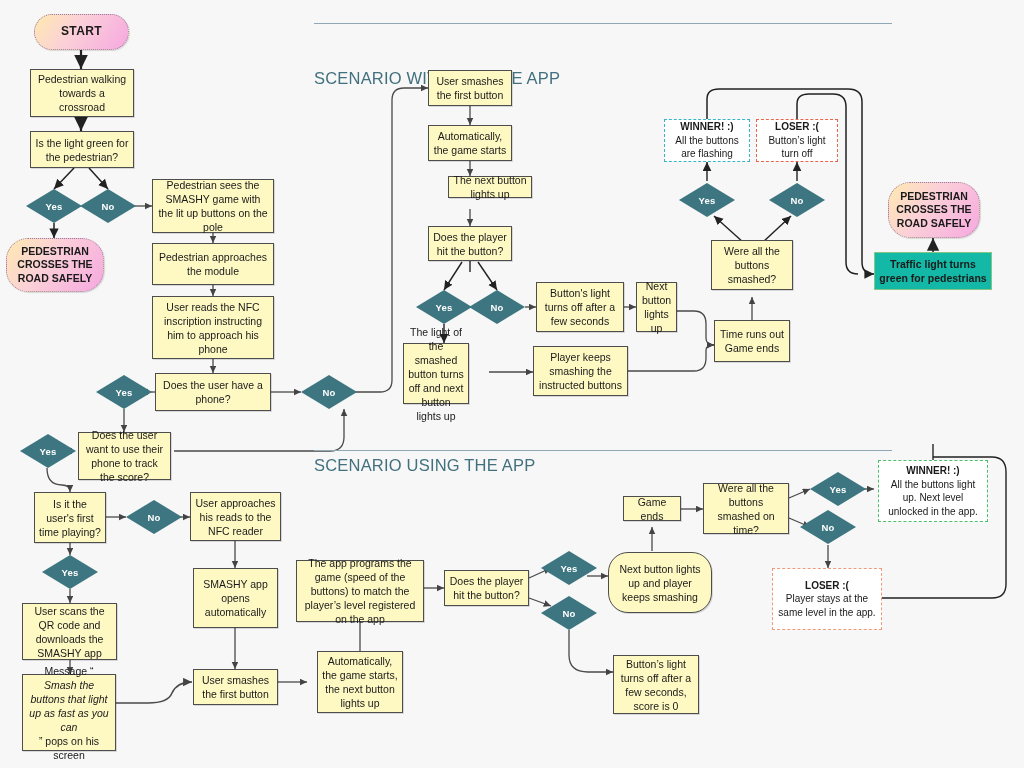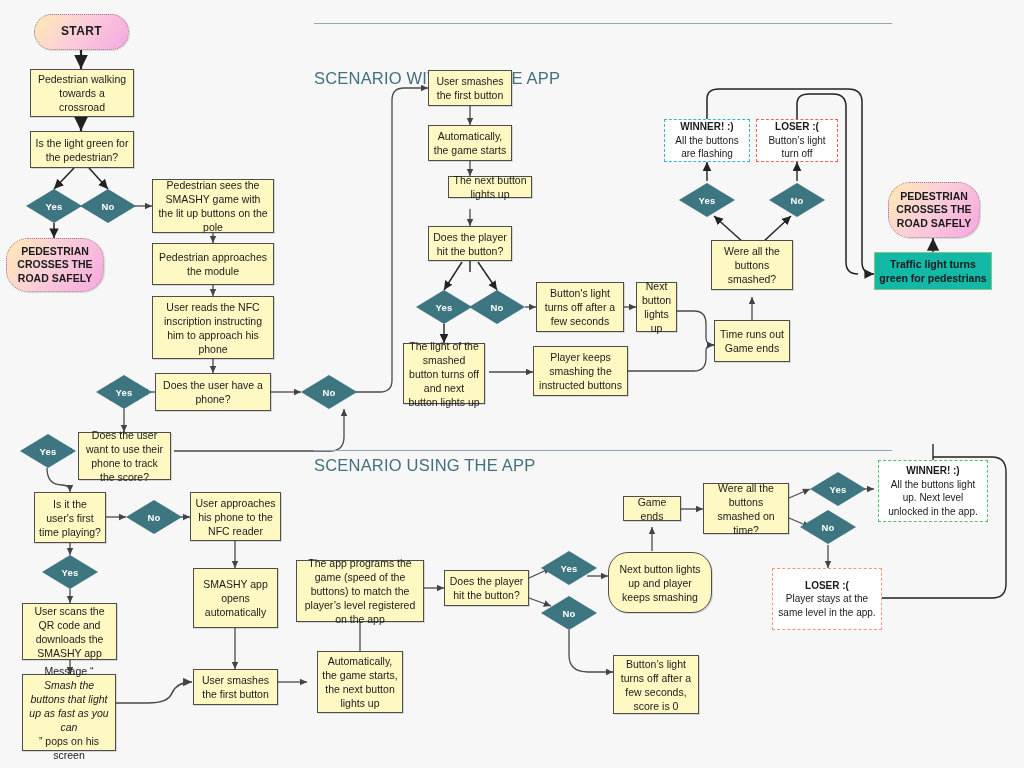--- a/index.html
+++ b/index.html
@@ -220,21 +220,21 @@
   </div>
 
   <div class="node proc" style="left:428px;top:70px;width:84px;height:36px;">User smashes the first button</div>
   <div class="node proc" style="left:428px;top:125px;width:84px;height:36px;">Automatically, the game starts</div>
   <div class="node proc" style="left:412px;top:176px;width:84px;height:22px;margin-left:36px;">The next button lights up</div>
   <div class="node proc" style="left:428px;top:226px;width:84px;height:35px;">Does the player hit the button?</div>
 
   <div class="node diamond" style="left:416px;top:290px;">Yes</div>
   <div class="node diamond" style="left:469px;top:290px;">No</div>
 
-  <div class="node proc" style="left:403px;top:343px;width:82px;height:61px;">The light of the smashed button turns off and next button lights up</div>
+  <div class="node proc" style="left:403px;top:343px;width:66px;height:61px;">The light of the smashed button turns off and next button lights up</div>
   <div class="node proc" style="left:536px;top:282px;width:88px;height:50px;">Button's light turns off after a few seconds</div>
   <div class="node proc" style="left:636px;top:282px;width:41px;height:50px;">Next button lights up</div>
   <div class="node proc" style="left:533px;top:346px;width:95px;height:50px;">Player keeps smashing the instructed buttons</div>
 
   <div class="node proc" style="left:714px;top:320px;width:76px;height:42px;">Time runs out Game ends</div>
   <div class="node proc" style="left:711px;top:240px;width:82px;height:50px;">Were all the buttons smashed?</div>
 
   <div class="node diamond" style="left:679px;top:183px;">Yes</div>
   <div class="node diamond" style="left:769px;top:183px;">No</div>
 
@@ -243,21 +243,21 @@
     <span>All the buttons are flashing</span>
   </div>
   <div class="node loser red" style="left:756px;top:119px;width:82px;height:43px;flex-direction:column;">
     <span class="hdlbl">LOSER  :(</span>
     <span>Button’s light turn off</span>
   </div>
 
   <div class="node greenbox" style="left:874px;top:252px;width:118px;height:38px;">Traffic light turns green for pedestrians</div>
   <div class="node terminal" style="left:888px;top:182px;width:92px;height:56px;">PEDESTRIAN CROSSES THE ROAD SAFELY</div>
 
-  <div class="node proc" style="left:190px;top:492px;width:91px;height:49px;">User approaches his phone to the NFC reader</div>
+  <div class="node proc" style="left:190px;top:492px;width:91px;height:49px;">User approaches his reads to the NFC reader</div>
   <div class="node proc" style="left:193px;top:568px;width:85px;height:60px;">SMASHY app opens automatically</div>
   <div class="node proc" style="left:193px;top:669px;width:85px;height:36px;">User smashes the first button</div>
   <div class="node proc" style="left:317px;top:651px;width:86px;height:62px;">Automatically, the game starts, the next button lights up</div>
   <div class="node proc" style="left:296px;top:560px;width:128px;height:62px;">The app programs the game (speed of the buttons) to match the player’s level registered on the app</div>
 
   <div class="node proc" style="left:444px;top:570px;width:85px;height:36px;">Does the player hit the button?</div>
   <div class="node diamond" style="left:541px;top:551px;">Yes</div>
   <div class="node diamond" style="left:541px;top:596px;">No</div>
 
   <div class="node proc" style="left:608px;top:552px;width:104px;height:61px;border-radius:20px;">Next button lights up and player keeps smashing</div>

